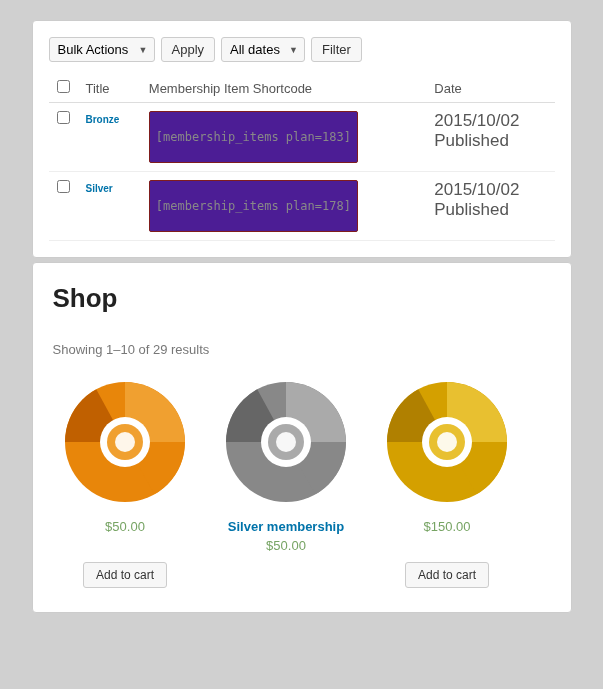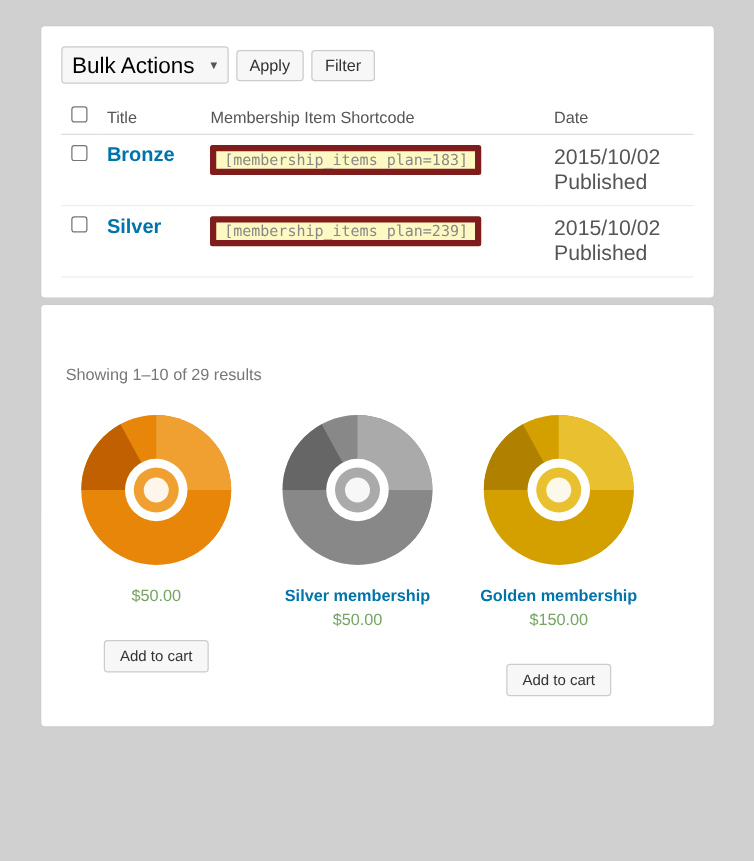--- a/index.html
+++ b/index.html
@@ -50,21 +50,21 @@
       margin-bottom: 12px;
     }
 
     .select-dropdown {
       appearance: none;
       -webkit-appearance: none;
       background: #f7f7f7;
       border: 1px solid #ccc;
       border-radius: 3px;
       padding: 4px 24px 4px 8px;
-      font-size: 18px;
+      font-size: 13px;
       cursor: pointer;
       position: relative;
     }
 
     .select-wrapper {
       position: relative;
       display: inline-block;
     }
 
     .select-wrapper::after {
@@ -111,29 +111,29 @@
 
     .items-table th:first-child,
     .items-table td:first-child {
       width: 24px;
     }
 
     .item-title-link {
       color: #0073aa;
       text-decoration: none;
       font-weight: bold;
-      font-size: 16px;
+      font-size: 10px;
     }
 
     .shortcode-badge {
       display: inline-block;
-      background: #fef9c3;
-      border: 5px solid #7f1d1d;
+      background: #4c1d95;
+      border: 1px solid #7f1d1d;
       border-radius: 2px;
-      padding: 0 6px;
+      padding: 18px 6px;
       font-family: monospace;
       font-size: 12px;
       color: #888;
     }
 
     .date-col {
       font-size: 17px;
       color: #555;
       white-space: nowrap;
     }
@@ -225,20 +225,23 @@
 <body>
 
 <div class="admin-panel">
 
 
   <div class="toolbar">
     <div class="select-wrapper">
       <select class="select-dropdown"><option>Bulk Actions</option></select>
     </div>
     <button class="btn">Apply</button>
+    <div class="select-wrapper">
+      <select class="select-dropdown"><option>All dates</option></select>
+    </div>
     <button class="btn">Filter</button>
   </div>
 
   <table class="items-table">
     <thead>
       <tr>
         <th>
           <input type="checkbox" style="">
         </th>
         <th>Title</th>
@@ -262,31 +265,32 @@
     </td>
   </tr>
         <tr>
     <td>
       <input type="checkbox" style="">
     </td>
     <td>
       <a class="item-title-link">Silver</a>
     </td>
     <td>
-      <span class="shortcode-badge">[membership_items plan=239]</span>
+      <span class="shortcode-badge">[membership_items plan=178]</span>
     </td>
     <td class="date-col">
       2015/10/02<br><span class="date-status">Published</span>
     </td>
   </tr>
       </tbody>
   </table>
 </div>
 
 <div class="shop-panel">
+  <div class="shop-title">Shop</div>
   <div class="shop-subtitle">Showing 1–10 of 29 results</div>
 
   <div class="products-grid" id="products-grid">
   <div class="product-card">
     <div class="product-image">
     <svg class="chrome-icon" viewBox="0 0 130 130" xmlns="http://www.w3.org/2000/svg">
       <defs>
         <clipPath id="circle-clip-0">
           <circle cx="65" cy="65" r="60"></circle>
         </clipPath>
@@ -354,18 +358,17 @@
 
       <path d="M65,65 L95,118 A60,60 0 0,0 125,65 Z" fill="#d4a000" opacity="0.85" clip-path="url(#circle-clip-2)"></path>
 
       <circle cx="65" cy="65" r="25" fill="white"></circle>
 
       <circle cx="65" cy="65" r="18" fill="#e8c030"></circle>
 
       <circle cx="65" cy="65" r="10" fill="white" opacity="0.9"></circle>
     </svg>
   </div>
-    <div class="product-name">Golden membership</div>
     <div class="product-price">$150.00</div>
     <button class="add-to-cart-btn">Add to cart</button>
   </div>
     </div>
 </div>
 
 </body></html>

